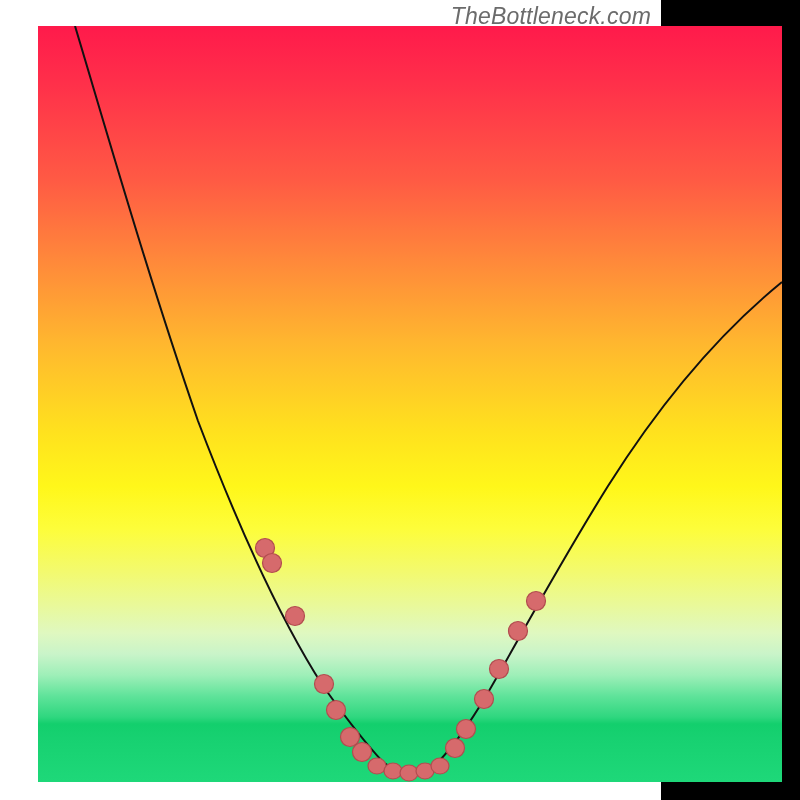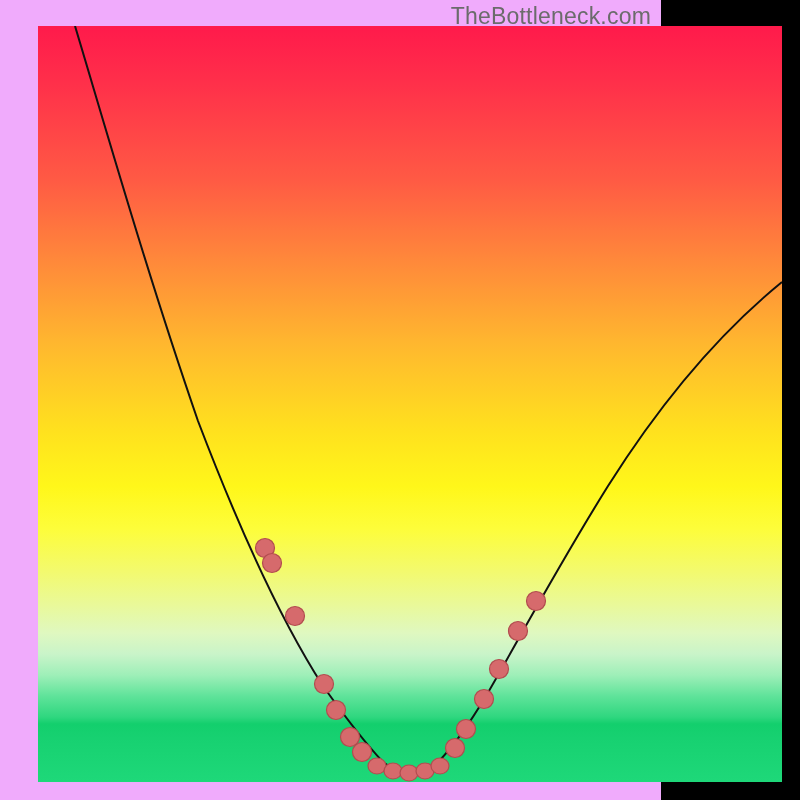--- a/index.html
+++ b/index.html
@@ -8,21 +8,22 @@
     width: 800px;
     height: 800px;
     overflow: hidden;
     font-family: Arial, Helvetica, sans-serif;
     background: #000;
   }
   .stage {
     position: relative;
     width: 661px;
     height: 800px;
-    background: #f0abfc;
+    background: #ffffff;
+    font-style: italic;
   }
   .plot-area {
     position: absolute;
     left: 38px;
     top: 26px;
     width: 744px;
     height: 756px;
     overflow: hidden;
   }
   .gradient {

